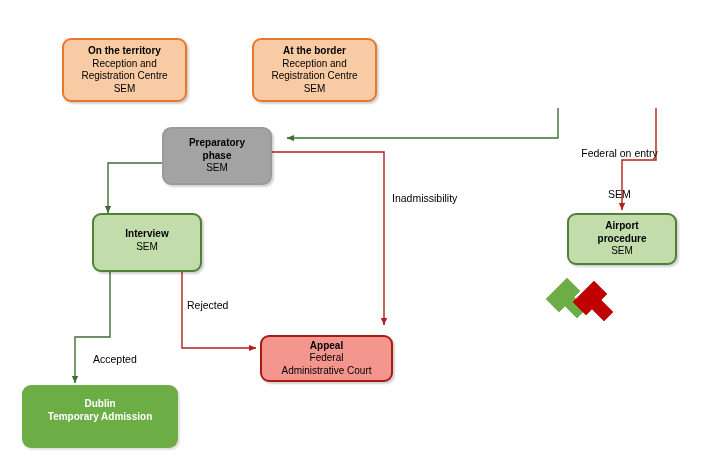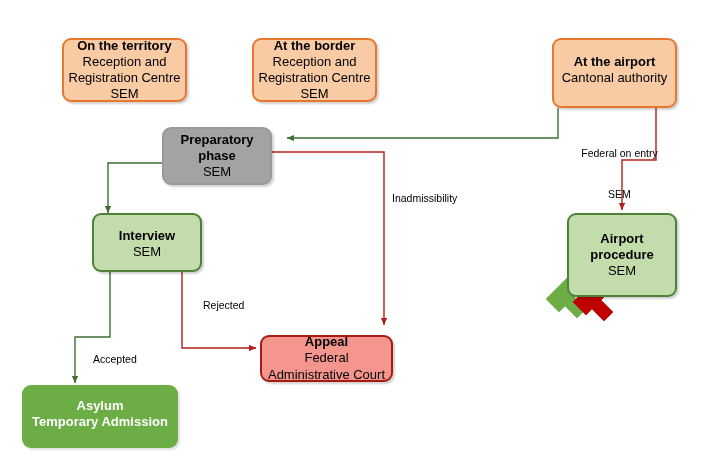--- a/index.html
+++ b/index.html
@@ -26,21 +26,21 @@
   }
   .node {
     position: absolute;
     box-sizing: border-box;
     display: flex;
     flex-direction: column;
     align-items: center;
     justify-content: center;
     text-align: center;
     line-height: 1.25;
-    font-size: 13px;
+    font-size: 10px;
     color: #000000;
     border-radius: 9px;
   }
   .node .t1 {
     font-weight: bold;
   }
   .node .t2, .node .t3 {
     font-weight: normal;
   }
   
@@ -139,59 +139,55 @@
     <div class="t3">SEM</div>
   </div>
 
   <div class="node n-orange" style="left:252px; top:38px; width:125px; height:64px;">
     <div class="t1">At the border</div>
     <div class="t2">Reception and</div>
     <div class="t2">Registration Centre</div>
     <div class="t3">SEM</div>
   </div>
 
-  <div class="node n-orange" style="left:552px; top:38px; width:125px; height:70px; justify-content:flex-start; padding-top:14px;">
-    <div class="t1">At the airport</div>
-    <div class="t2">Cantonal authority</div>
-  </div>
 
   <div class="node n-grey" style="left:162px; top:127px; width:110px; height:58px;">
     <div class="t1">Preparatory</div>
     <div class="t1">phase</div>
     <div class="t3">SEM</div>
   </div>
 
   <div class="node n-lgreen" style="left:80px; top:213px; width:110px; height:59px; justify-content:flex-start; padding-top:13px;margin-left:12px;">
     <div class="t1">Interview</div>
     <div class="t3">SEM</div>
   </div>
 
-  <div class="node n-lgreen" style="left:567px; top:213px; width:110px; height:84px;">
+  <div class="node n-lgreen" style="left:567px; top:213px; width:110px; height:52px;">
     <div class="t1">Airport</div>
     <div class="t1">procedure</div>
     <div class="t3">SEM</div>
   </div>
 
   <div class="node n-red" style="left:260px; top:335px; width:133px; height:47px;">
     <div class="t1">Appeal</div>
     <div class="t2">Federal</div>
     <div class="t2">Administrative Court</div>
   </div>
 
   <div class="node n-green" style="left:22px; top:385px; width:156px; height:63px; justify-content:flex-start; padding-top:13px;">
-    <div class="t1">Asylum</div>
+    <div class="t1">Dublin</div>
     <div class="t2">Temporary Admission</div>
   </div>
 
   <div class="edge-label el-center" style="left:562px; top:120px; width:115px;">
     <div>Federal on entry</div>
     <div>SEM</div>
   </div>
 
   <div class="edge-label el-left" style="left:392px; top:165px; width:110px;">
     <div>Inadmissibility</div>
   </div>
 
-  <div class="edge-label el-left" style="left:203px; top:299px; width:80px;">Rejected</div>
+  <div class="edge-label el-left" style="left:187px; top:299px; width:80px;">Rejected</div>
 
   <div class="edge-label el-left" style="left:93px; top:353px; width:80px;">Accepted</div>
 
 </div>
 
 </body></html>

